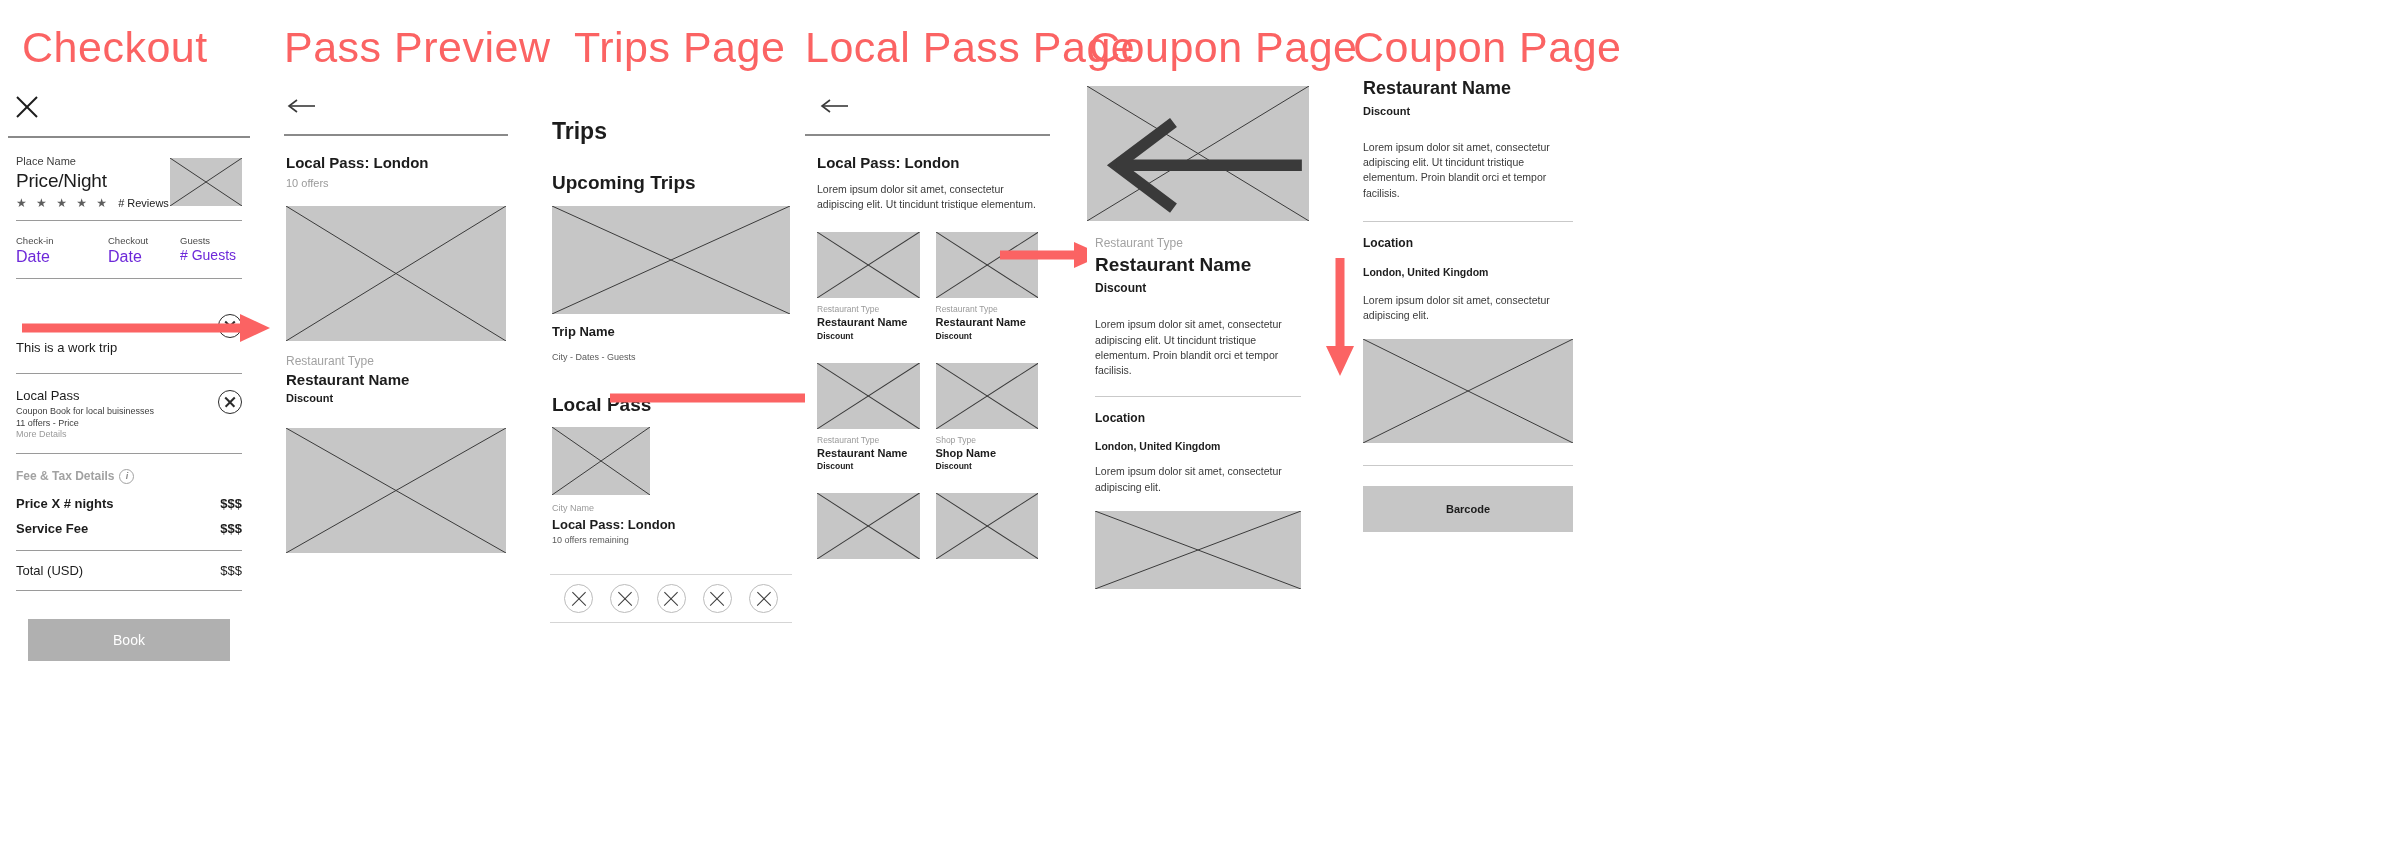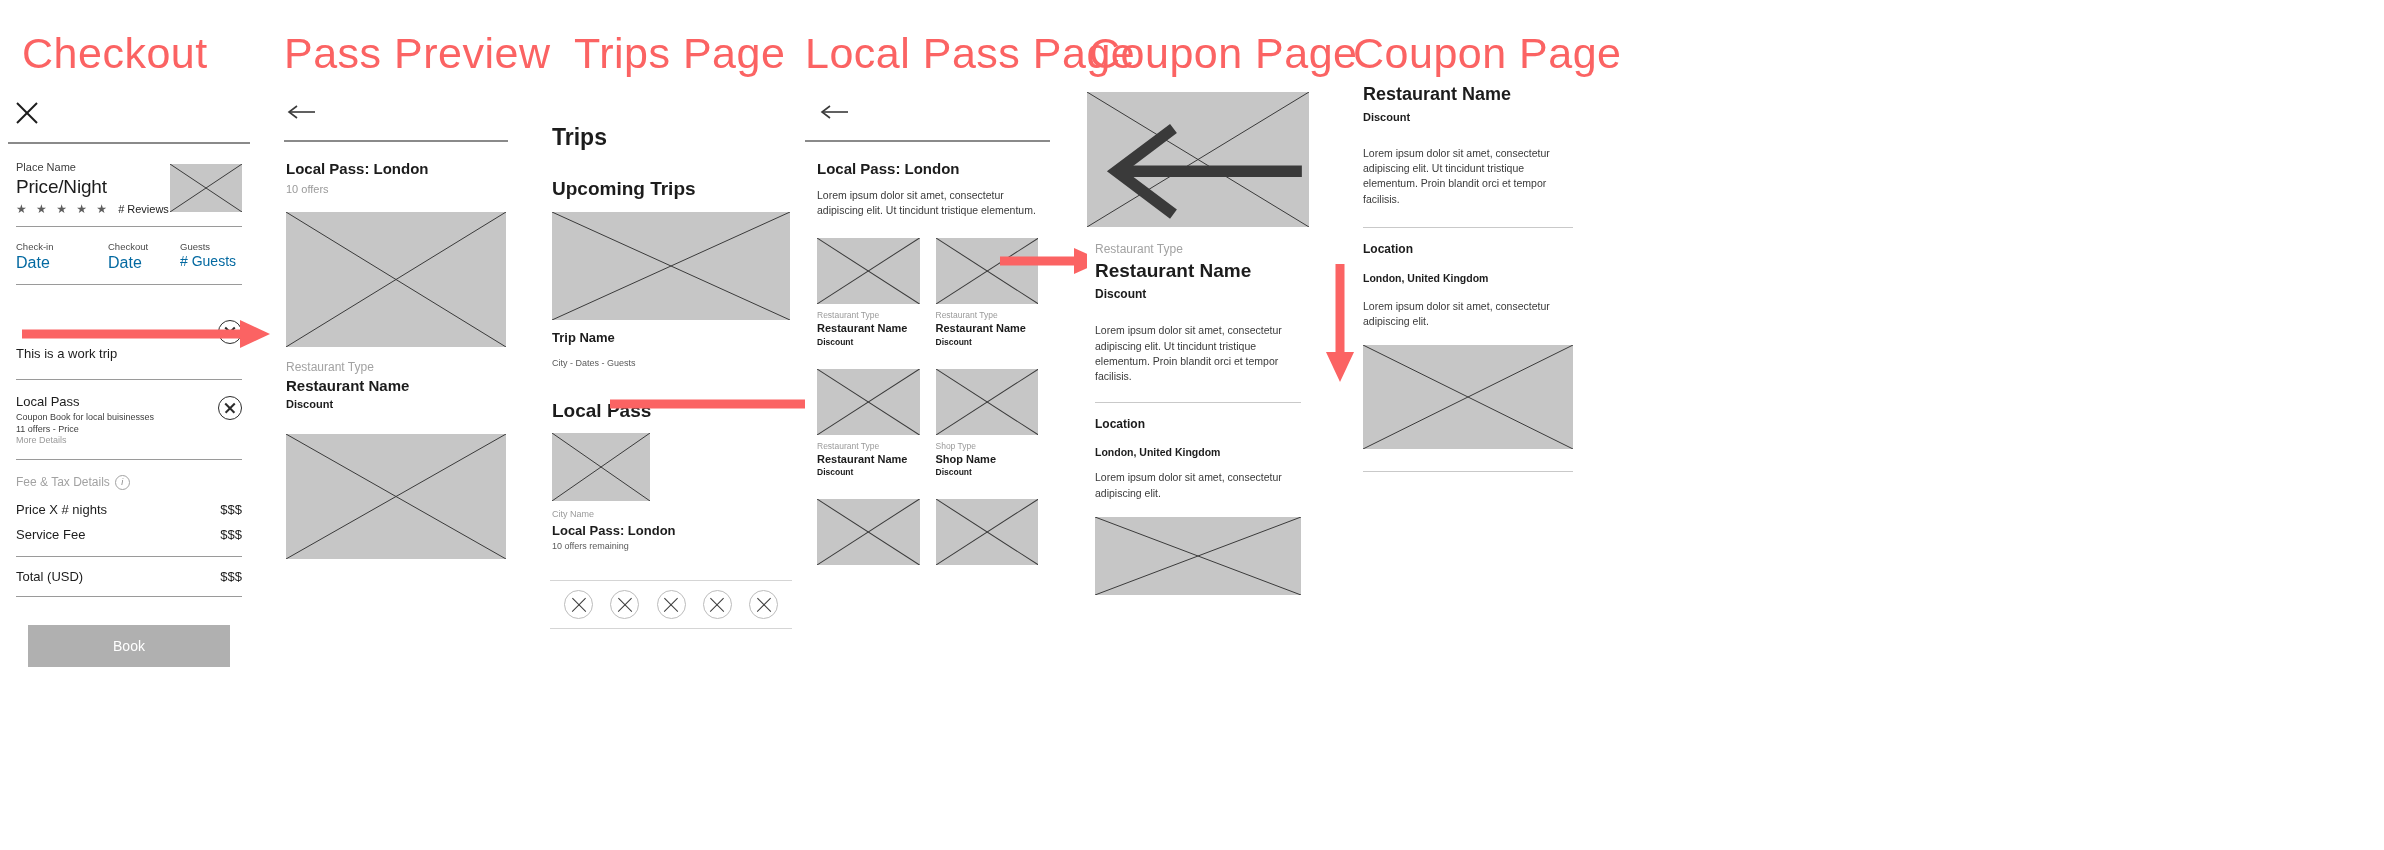--- a/index.html
+++ b/index.html
@@ -15,21 +15,21 @@
     overflow: hidden;
     position: relative;
   }
   .flow {
     position: relative;
     width: 2384px;
     height: 850px;
   }
   .panel {
     position: absolute;
-    top: 14px;
+    top: 8px;
     height: 620px;
   }
   .panel-title {
     font-size: 43px;
     font-weight: 400;
     color: #fb6363;
     letter-spacing: 0.5px;
     line-height: 1;
     white-space: nowrap;
   }
@@ -112,21 +112,21 @@
     font-weight: 400;
     letter-spacing: -0.2px;
   }
   .field-label {
     font-size: 9.5px;
     color: #4a4a4a;
     line-height: 1.2;
   }
   .field-value {
     font-size: 16px;
-    color: #0369a1;
+    color: #6d28d9;
     line-height: 1.2;
   }
   .row-line {
     display: flex;
     justify-content: space-between;
     align-items: center;
     font-size: 13px;
   }
   .stars {
     font-size: 12px;
@@ -290,21 +290,21 @@
         <div>
           <div style="font-size:13px;">Local Pass</div>
           <div class="lbl-micro" style="margin-top:3px; font-size:9px;">Coupon Book for local buisinesses</div>
           <div class="lbl-micro" style="font-size:9px;">11 offers - Price</div>
           <div class="lbl-muted" style="font-size:9px;">More Details</div>
         </div>
         <div class="toggle" style="margin-top:2px;"></div>
       </div>
       <div class="divider thin" style="margin:0 8px; width:auto;"></div>
 
-      <div style="padding:14px 8px 4px 8px;">
+      <div style="padding:14px 8px 4px 8px;font-weight:bold;">
         <div style="display:flex; align-items:center;">
           <span class="lbl-grey-sm">Fee &amp; Tax Details</span>
           <span class="info-i">i</span>
         </div>
         <div class="row-line" style="margin-top:12px;">
           <span>Price X # nights</span>
           <span>$$$</span>
         </div>
         <div class="row-line" style="margin-top:10px;">
           <span>Service Fee</span>
@@ -569,16 +569,17 @@
 
       <div class="ph" style="margin:16px 8px 0 8px; height:104px;">
         <svg viewBox="0 0 210 104" preserveAspectRatio="none">
             <line x1="0" y1="0" x2="210" y2="104" stroke="#3a3a3a" stroke-width="1"></line>
             <line x1="210" y1="0" x2="0" y2="104" stroke="#3a3a3a" stroke-width="1"></line>
           </svg>
       </div>
 
       <div class="divider light" style="margin:22px 8px 0 8px; width:auto;"></div>
 
+      <div class="barcode-box" style="margin:20px 8px 0 8px;">Barcode</div>
     </div>
   </div>
 
 </div>
 
 </body></html>

